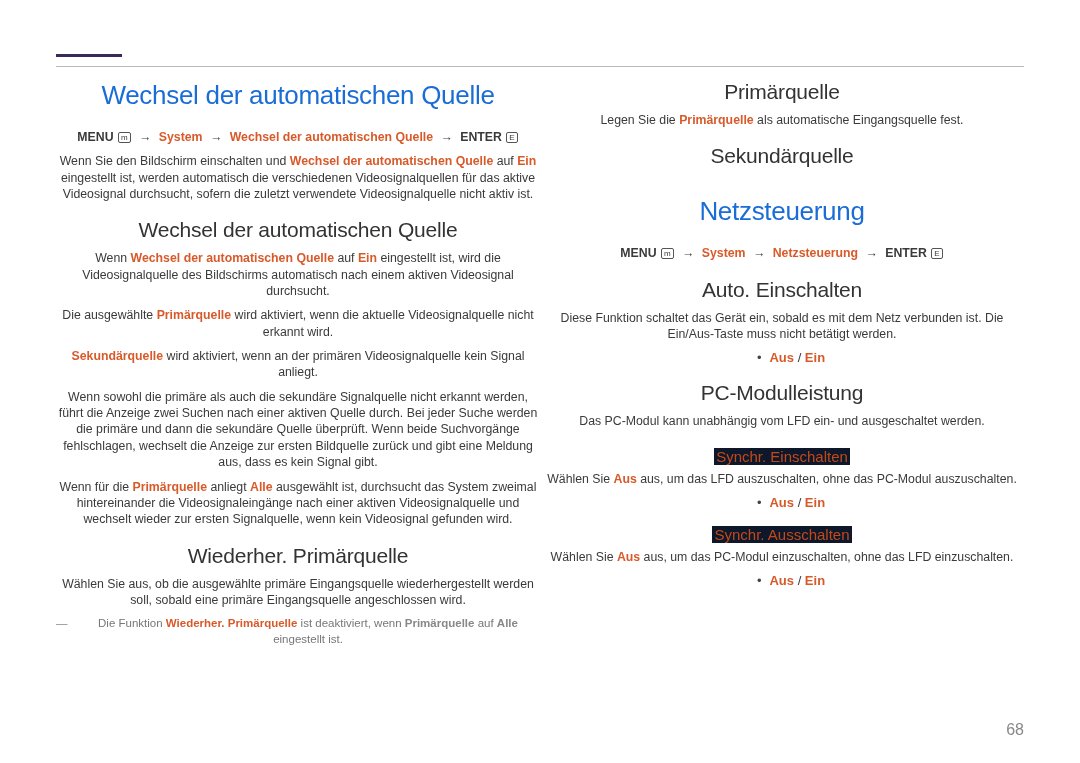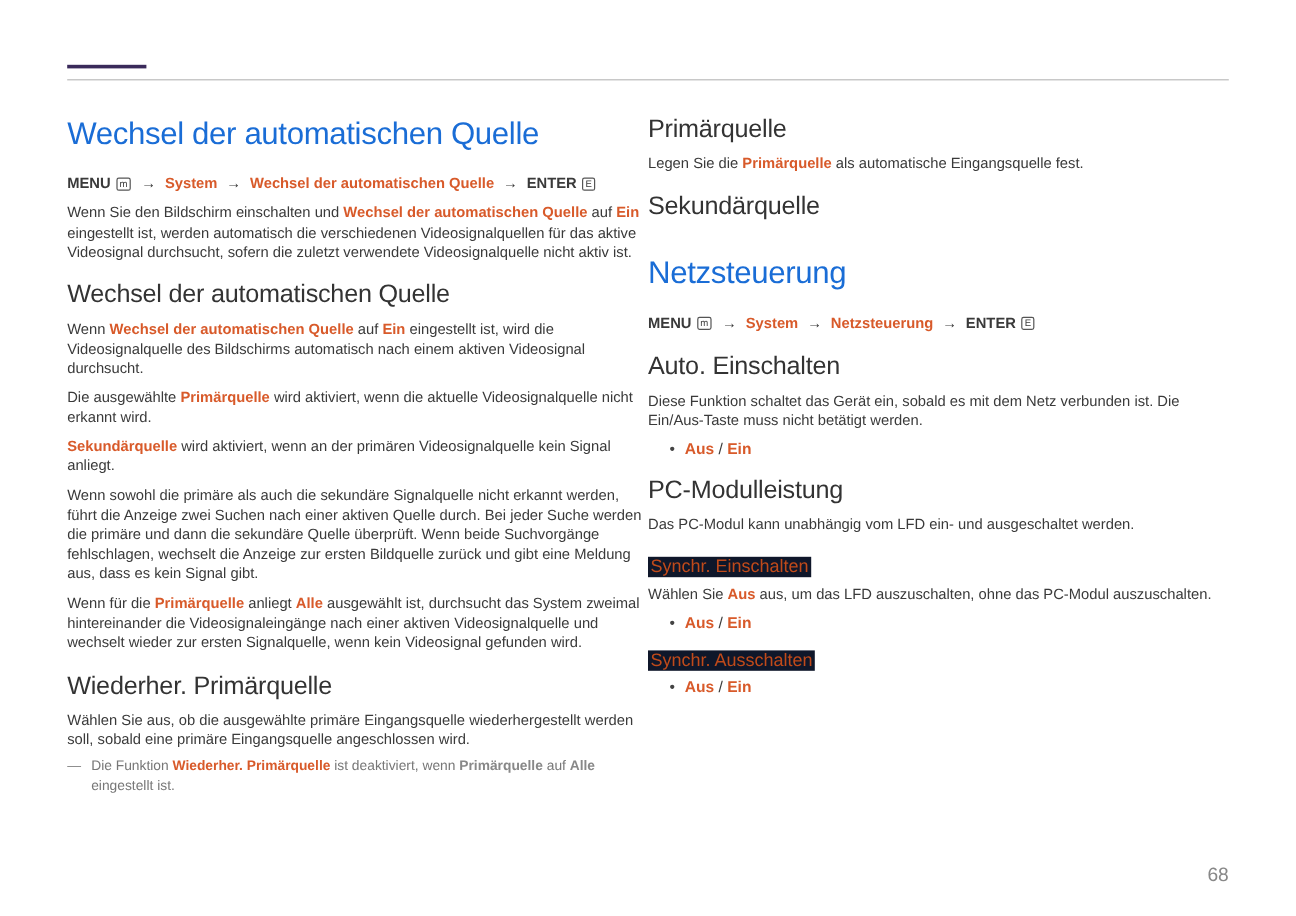--- a/index.html
+++ b/index.html
@@ -23,24 +23,25 @@
   .top-line {
     position: absolute;
     top: 66px;
     left: 56px;
     right: 56px;
     height: 1px;
     background: #bbb;
   }
   .columns {
     position: absolute;
-    top: 96px;
+    top: 80px;
     left: 56px;
     right: 56px;
     display: flex;
+    text-align: center;
   }
   .col {
     flex: 1;
     min-width: 0;
   }
   h1 {
     font-size: 26px;
     font-weight: 400;
     color: #1a6dd6;
     margin-bottom: 18px;
@@ -212,19 +213,22 @@
 
     <h3 class="hl">Synchr. Einschalten</h3>
     <p>
       <span>Wählen Sie </span><span class="orange bold">Aus</span><span> aus, um das LFD auszuschalten, ohne das PC-Modul auszuschalten.</span>
     </p>
     <ul class="opts">
       <li><span class="orange bold">Aus</span><span> / </span><span class="orange bold">Ein</span></li>
     </ul>
 
     <h3 class="hl">Synchr. Ausschalten</h3>
+    <p>
+      <span>Wählen Sie </span><span class="orange bold">Aus</span><span> aus, um das PC-Modul einzuschalten, ohne das LFD einzuschalten.</span>
+    </p>
     <ul class="opts">
       <li><span class="orange bold">Aus</span><span> / </span><span class="orange bold">Ein</span></li>
     </ul>
   </div>
 </div>
 
 <div class="page-num">68</div>
 
 </body></html>

